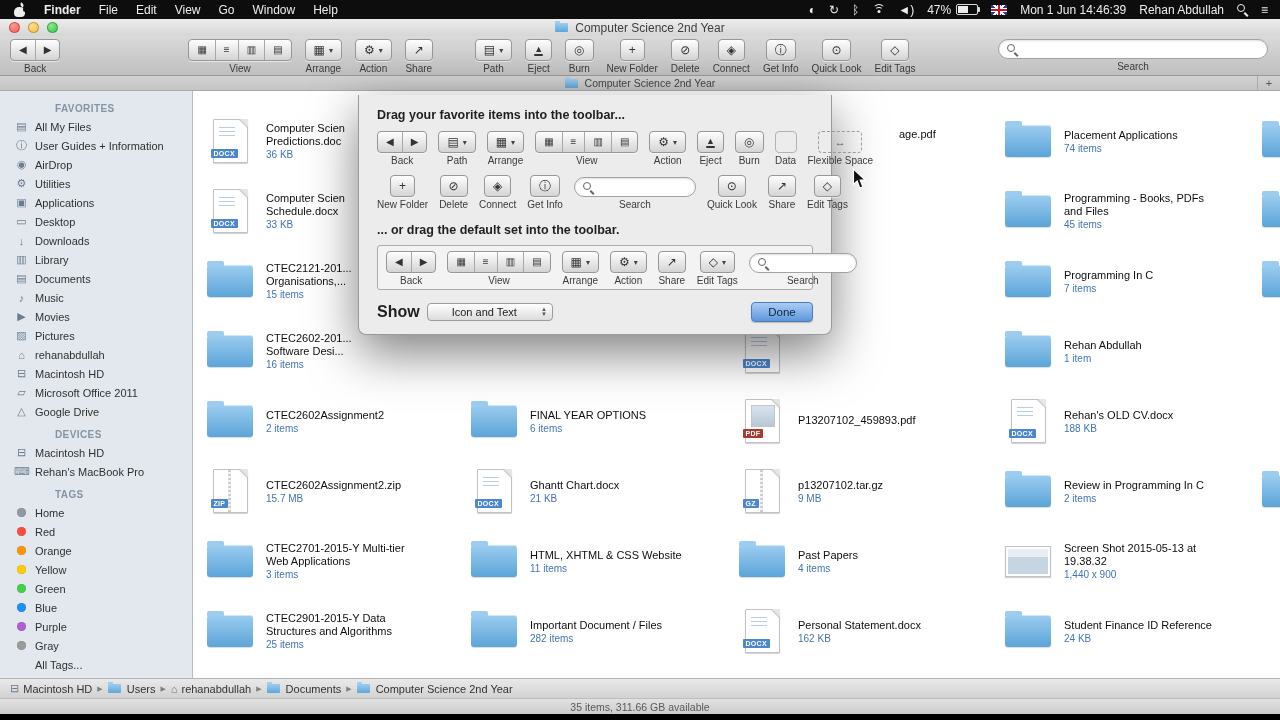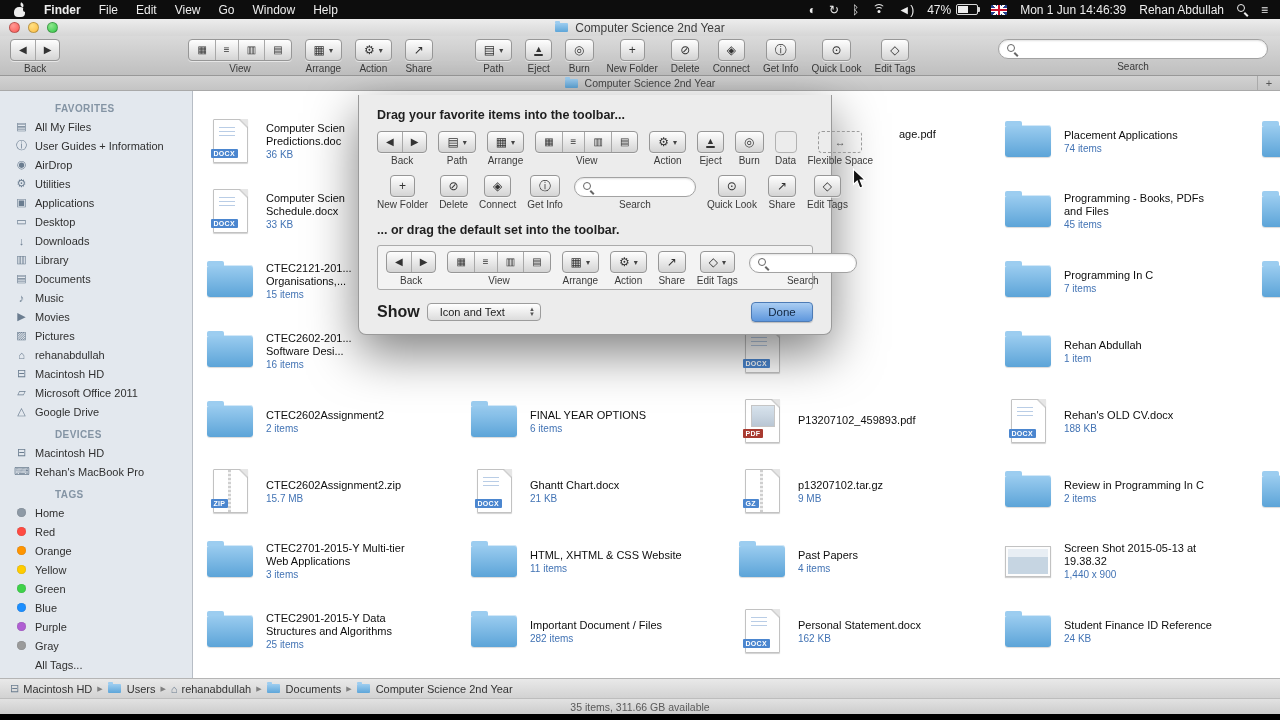--- a/index.html
+++ b/index.html
@@ -141,21 +141,21 @@
           border-radius:0 0 8px 8px;box-shadow:0 18px 50px rgba(0,0,0,.5);z-index:60;padding:13px 18px 12px;box-sizing:border-box;}
   .dlg-title,.dlg-sub{font-size:12.5px;font-weight:bold;color:#1f1f1f;}
   .dlg-row{display:flex;align-items:flex-end;margin-top:9px;}
   .dlg-row .tb-item{margin-right:11px;}
   .dlg-sub{margin-top:13px;}
   .dlg-defaultbox{margin-top:8px;border:1px solid #ababab;background:#f3f3f3;border-radius:3px;padding:5px 8px 3px;}
   .dlg-defaultbox .dlg-row{margin-top:0;}
   .dlg-bottom{display:flex;align-items:center;margin-top:12px;}
   .show-label{font-size:16px;font-weight:bold;color:#1f1f1f;}
   .show-select{margin-left:7px;display:flex;align-items:center;gap:24px;border:1px solid #9c9c9c;border-radius:4px;
-               background:linear-gradient(#fff,#dcdcdc);padding:2px 5px 2px 12px;font-size:11px;color:#222;}
+               background:linear-gradient(#fff,#dcdcdc);padding:2px 5px 2px 24px;font-size:11px;color:#222;}
   .ud{display:inline-flex;flex-direction:column;font-size:6px;line-height:5px;color:#555;}
   .done-btn{margin-left:auto;width:62px;height:20px;border:1px solid #4d7bb5;border-radius:4px;
             background:linear-gradient(#aacdf2,#5e97dd);font-size:11.5px;color:#10253f;
             font-family:"Liberation Sans",sans-serif;box-shadow:0 1px 1px rgba(0,0,0,.2);}
   #cursor{position:absolute;left:852px;top:168px;z-index:100;}
 </style>
 </head>
 <body>
 
 <div id="screen" data-name="finder-screen">

